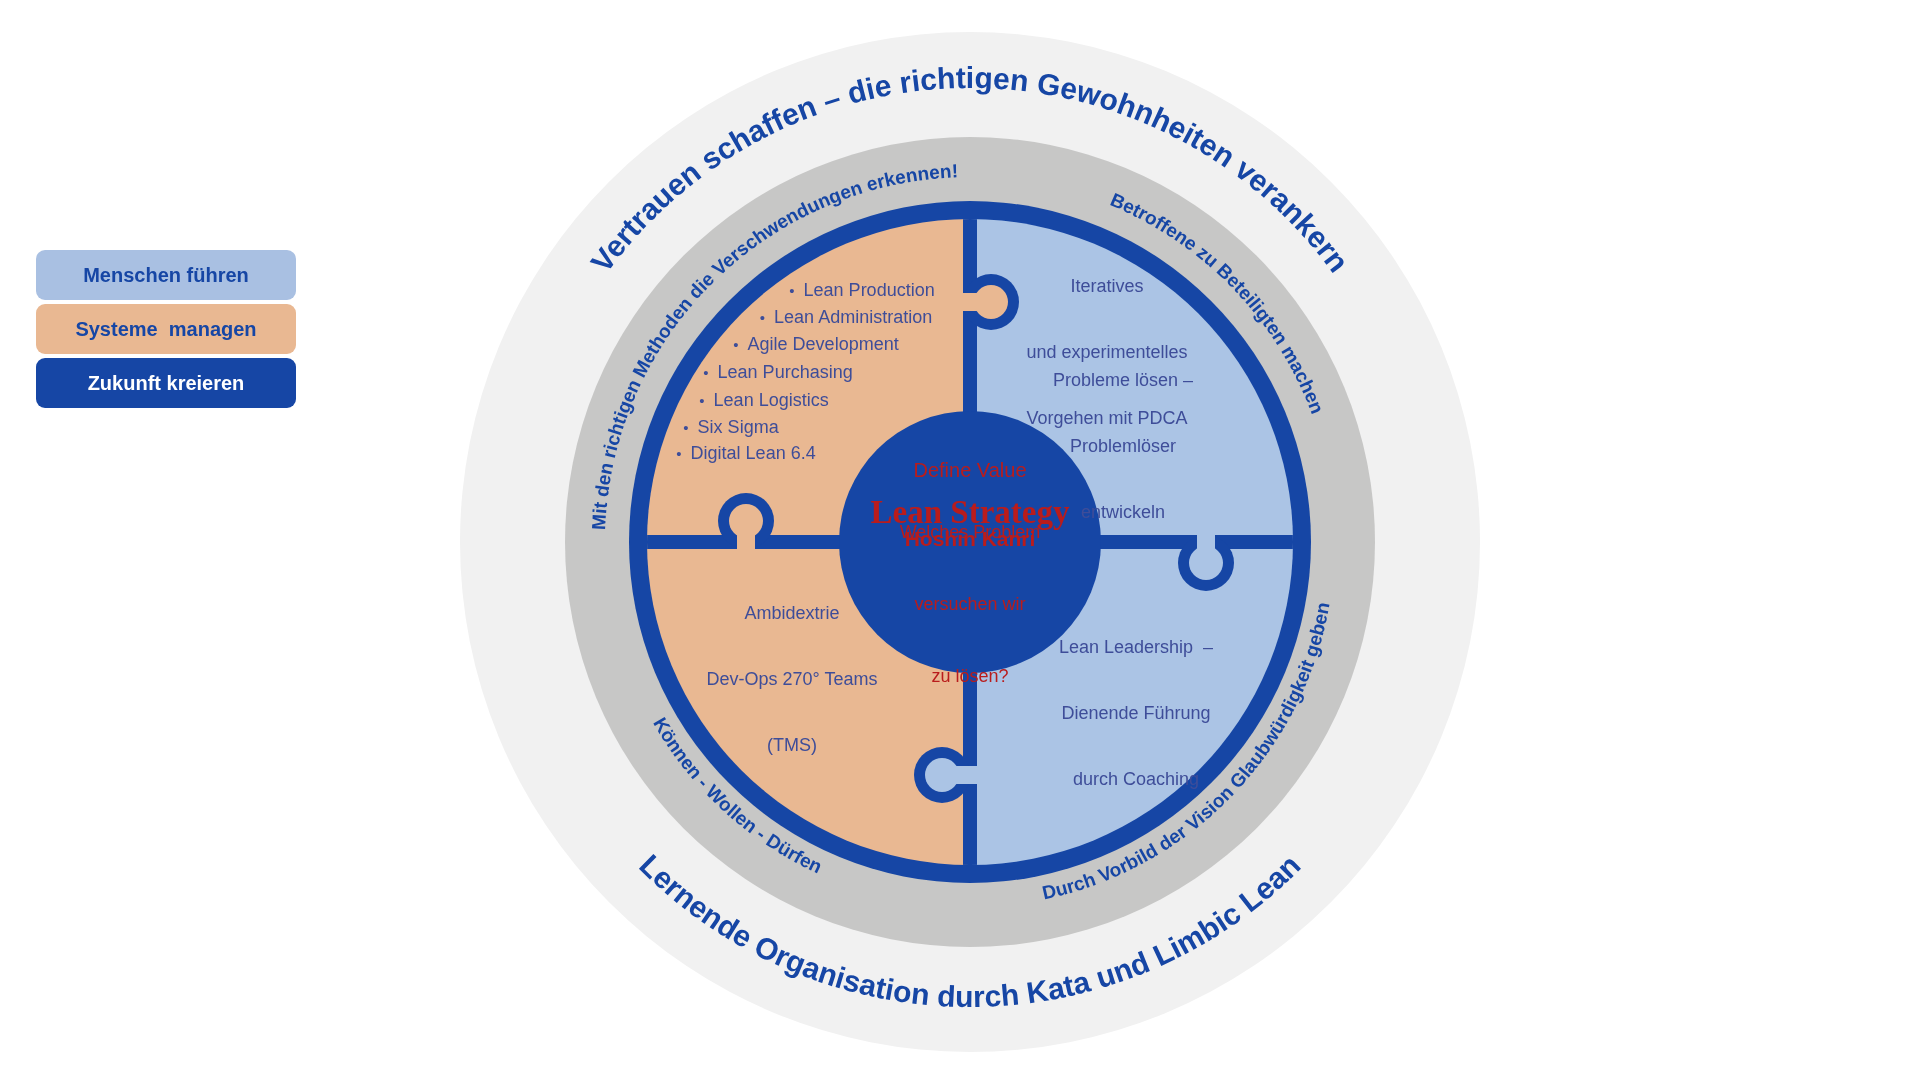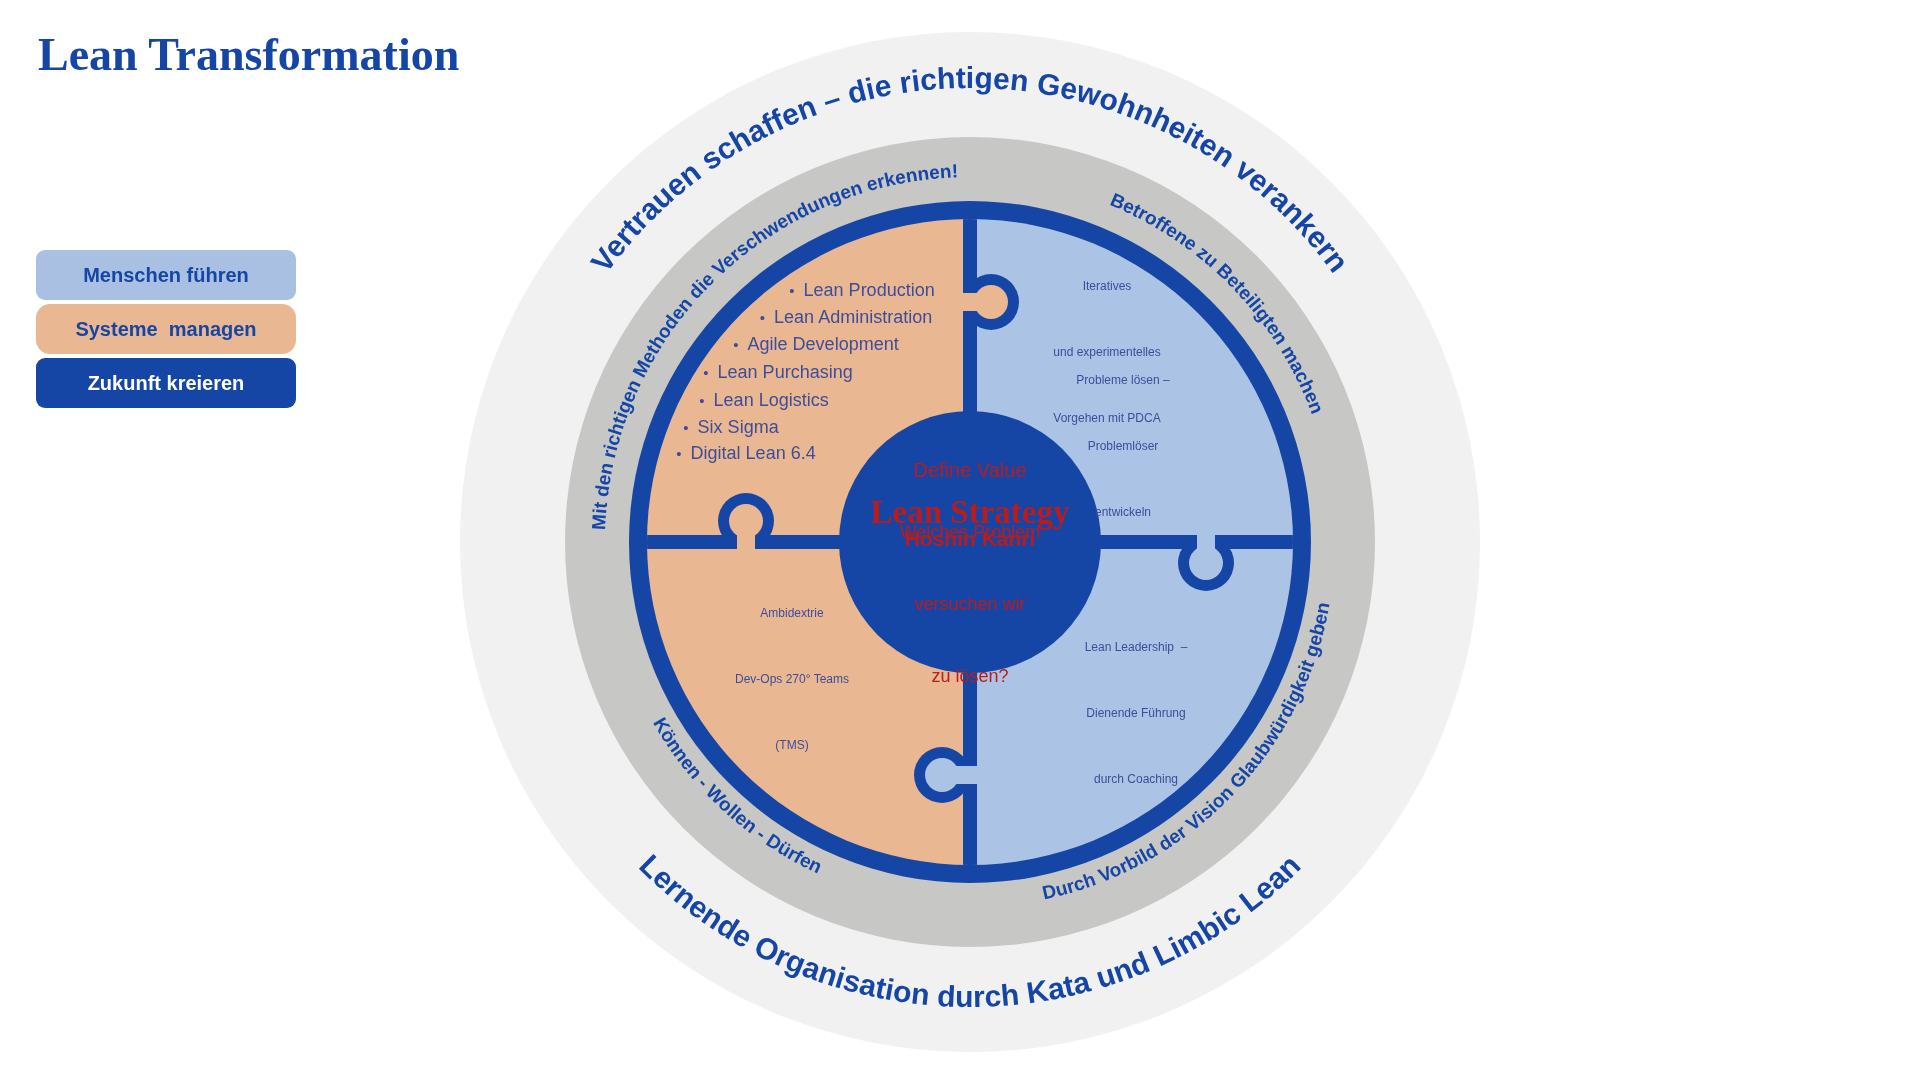--- a/index.html
+++ b/index.html
@@ -10,30 +10,30 @@
   
   .title{position:absolute;left:38px;top:28px;color:#1646a5;
     font-family:"Liberation Serif", serif;font-weight:700;font-size:46px;line-height:54px;}
 
   
   .legend{position:absolute;left:36px;top:250px;width:260px;}
   .legend-btn{width:260px;height:50px;border-radius:9px;margin-bottom:4px;
     display:flex;align-items:center;justify-content:center;
     font-weight:700;font-size:20px;white-space:pre;cursor:pointer;border:none;}
   .legend-btn.people{background:#a9c0e2;color:#1646a5;}
-  .legend-btn.systems{background:#e9b892;color:#1646a5;border-radius:14px;}
+  .legend-btn.systems{background:#e9b892;color:#1646a5;}
   .legend-btn.future{background:#1646a5;color:#ffffff;}
 
   
   text{font-family:"Liberation Sans", sans-serif;}
   .arc-outer{font-size:30px;font-weight:700;fill:#1646a5;}
   .arc-mid{font-size:19px;font-weight:700;fill:#1646a5;}
 
   
-  .q-text{position:absolute;color:#3e4d99;font-size:12px;line-height:22px;
+  .q-text{position:absolute;color:#3e4d99;font-size:18px;line-height:22px;
     text-align:center;transform:translate(-50%,-50%);white-space:pre;}
   .bullet-item{position:absolute;transform:translate(-50%,-50%);white-space:pre;
     color:#3e4d99;font-size:18px;line-height:27px;display:flex;align-items:center;}
   .bullet-item .dot{font-size:15px;margin-right:9px;}
 
   
   .c-text{position:absolute;color:#b91c1c;text-align:center;transform:translate(-50%,-50%);white-space:pre;}
   .c-define{font-size:20px;}
   .c-strategy{font-family:"Liberation Serif", serif;font-weight:700;font-size:33px;}
   .c-hoshin{font-weight:700;font-size:21px;}
@@ -108,21 +108,20 @@
     </text>
     <text class="arc-mid">
       <textPath href="#arc-mid-bl" startOffset="50%" text-anchor="middle">Können - Wollen - Dürfen</textPath>
     </text>
     <text class="arc-mid">
       <textPath href="#arc-mid-br" startOffset="50%" text-anchor="middle">Durch Vorbild der Vision Glaubwürdigkeit geben</textPath>
     </text>
   </svg>
 
   <div class="title">
-    <div>Lean Transformation</div>
   </div>
 
   <div class="legend">
     <div class="legend-btn people">Menschen führen</div>
     <div class="legend-btn systems">Systeme  managen</div>
     <div class="legend-btn future">Zukunft kreieren</div>
   </div>
 
   <div class="bullet-item" style="left:862px;top:290px">
     <span class="dot">•</span>

